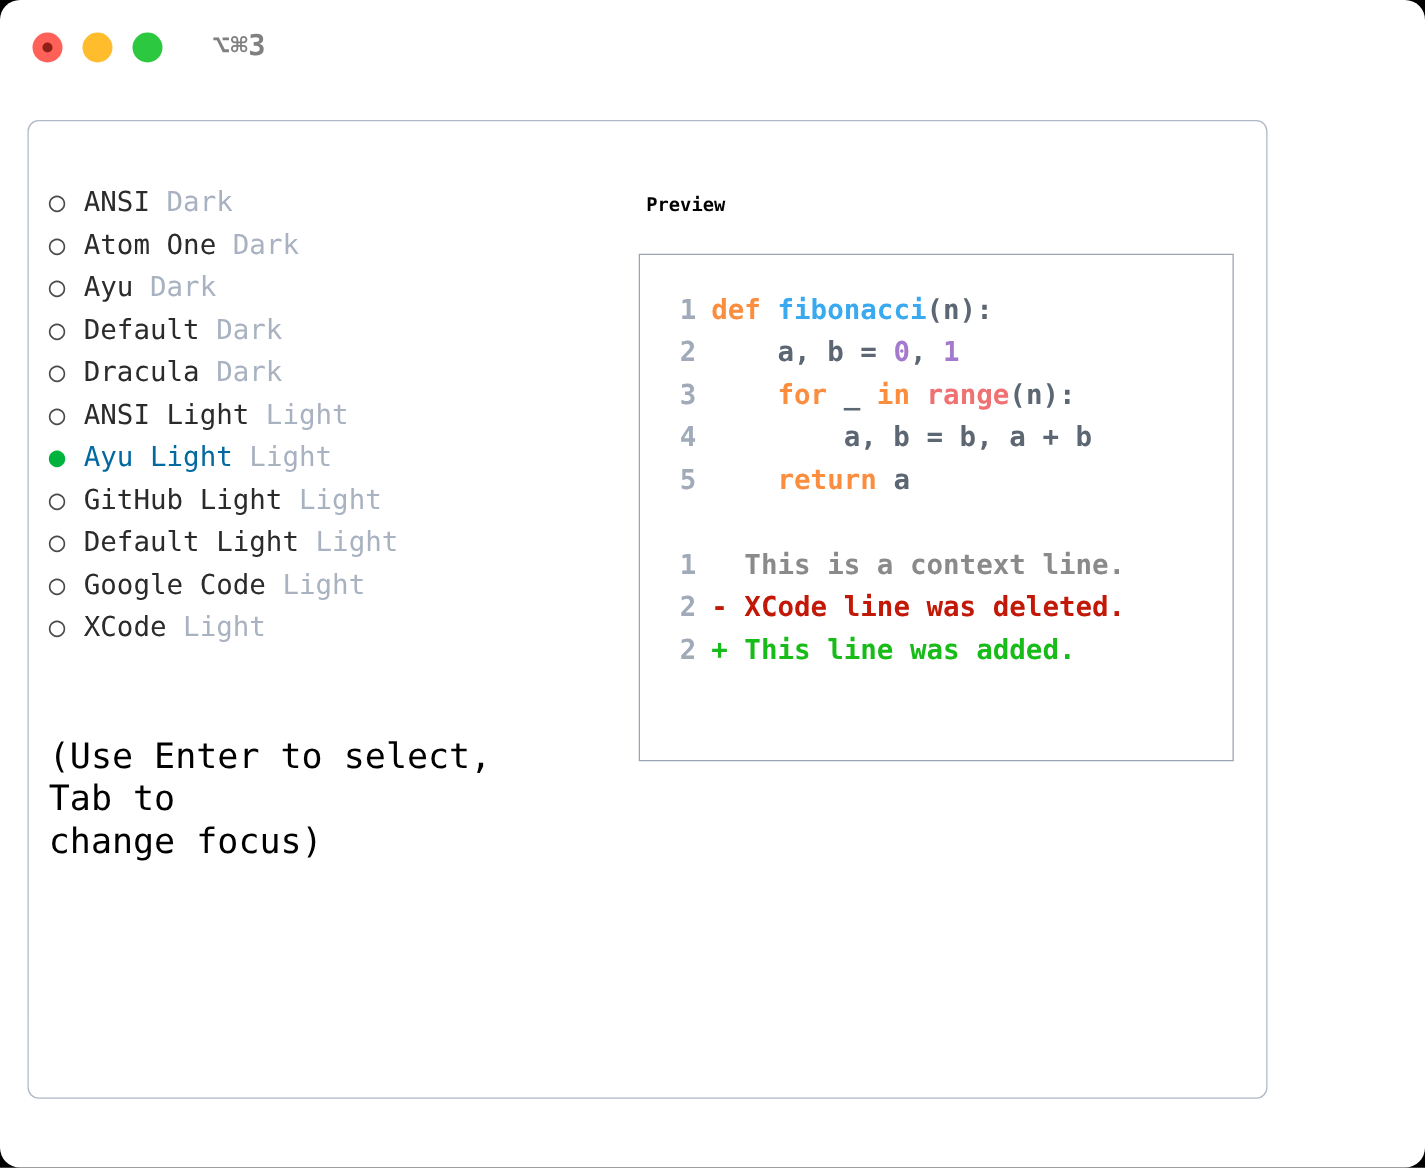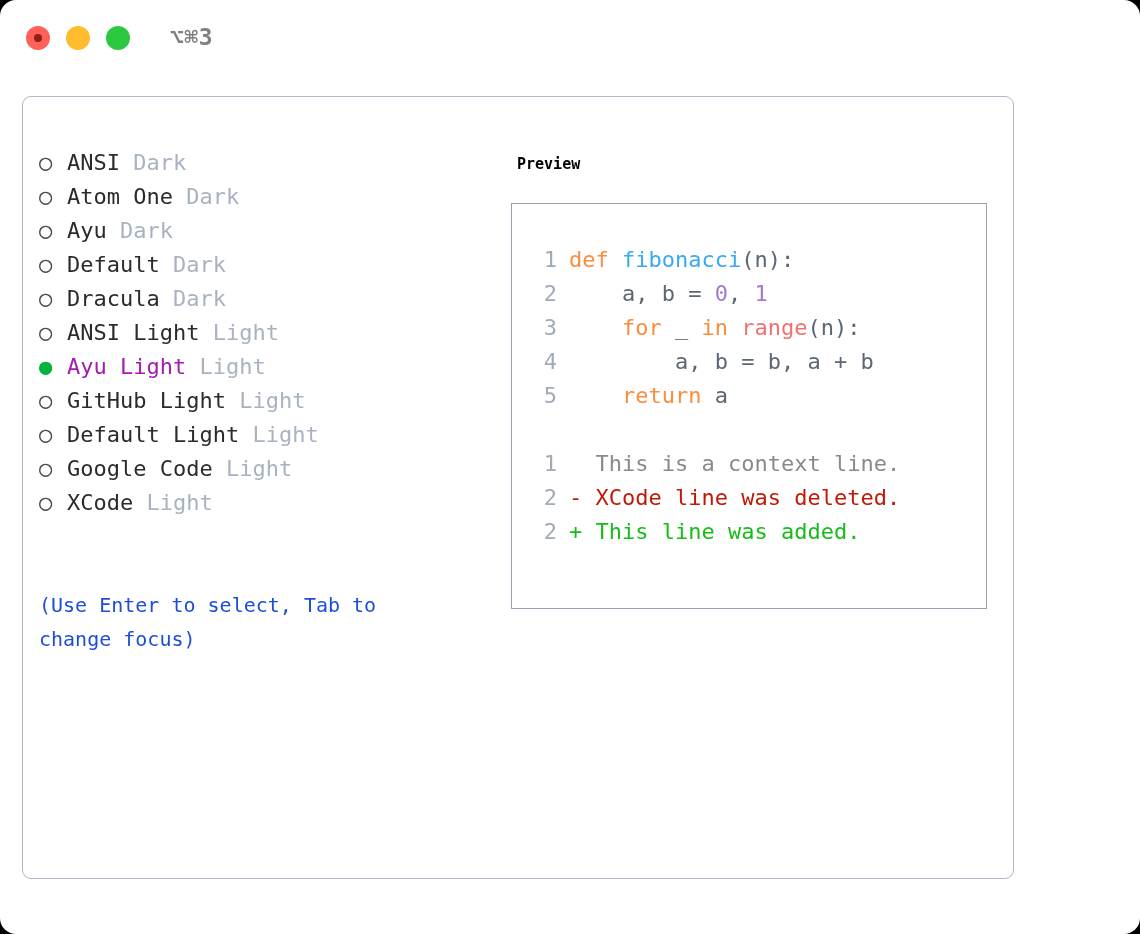--- a/index.html
+++ b/index.html
@@ -79,41 +79,41 @@
     display: block;
     color: #333333;
   }
   .bullet {
     display: inline-block;
     width: 28px;
     color: #4a4a4a;
   }
   .bullet.sel { color: #00b33c; }
   .name { color: #2b2b2b; }
-  .name.sel { color: #a21caf; }
+  .name.sel { color: #0369a1; }
   .tag { color: #a8b2c1; }
 
   .section-header {
     height: 34px;
     line-height: 34px;
     font-size: 22px;
     font-weight: 700;
     color: #000000;
     white-space: pre;
   }
   .section-header .caret { display: inline-block; width: 28px; font-weight: 700; }
   .section-header.sub { font-weight: 400; color: #111111; }
 
   #list-gap { height: 34px; }
 
   #help-text {
     margin-top: 34px;
-    font-size: 20px;
-    line-height: 34px;
-    color: #1d4ed8;
+    font-size: 28px;
+    line-height: 34px;
+    color: #000000;
     width: 420px;
   }
 
   
   #preview-title {
     position: absolute;
     left: 478px; top: 58px;
     font-size: 15px;
     font-weight: 700;
     color: #000000;
@@ -124,23 +124,24 @@
   #code-box {
     position: absolute;
     left: 488px; top: 106px;
     width: 476px; height: 406px;
     border: 1px solid #98a3b3;
     background: #ffffff;
   }
 
   #code-inner {
     position: absolute;
-    left: 19px; top: 39px;
+    left: 19px; top: 28px;
     font-size: 22px;
     line-height: 34px;
+    font-weight: bold;
   }
   .code-line { height: 34px; line-height: 34px; white-space: pre; font-size: 22px; }
   .ln {
     display: inline-block;
     width: 26px;
     text-align: right;
     color: #a0aab8;
     margin-right: 12px;
   }
   .kw   { color: #fa8d3e; }

